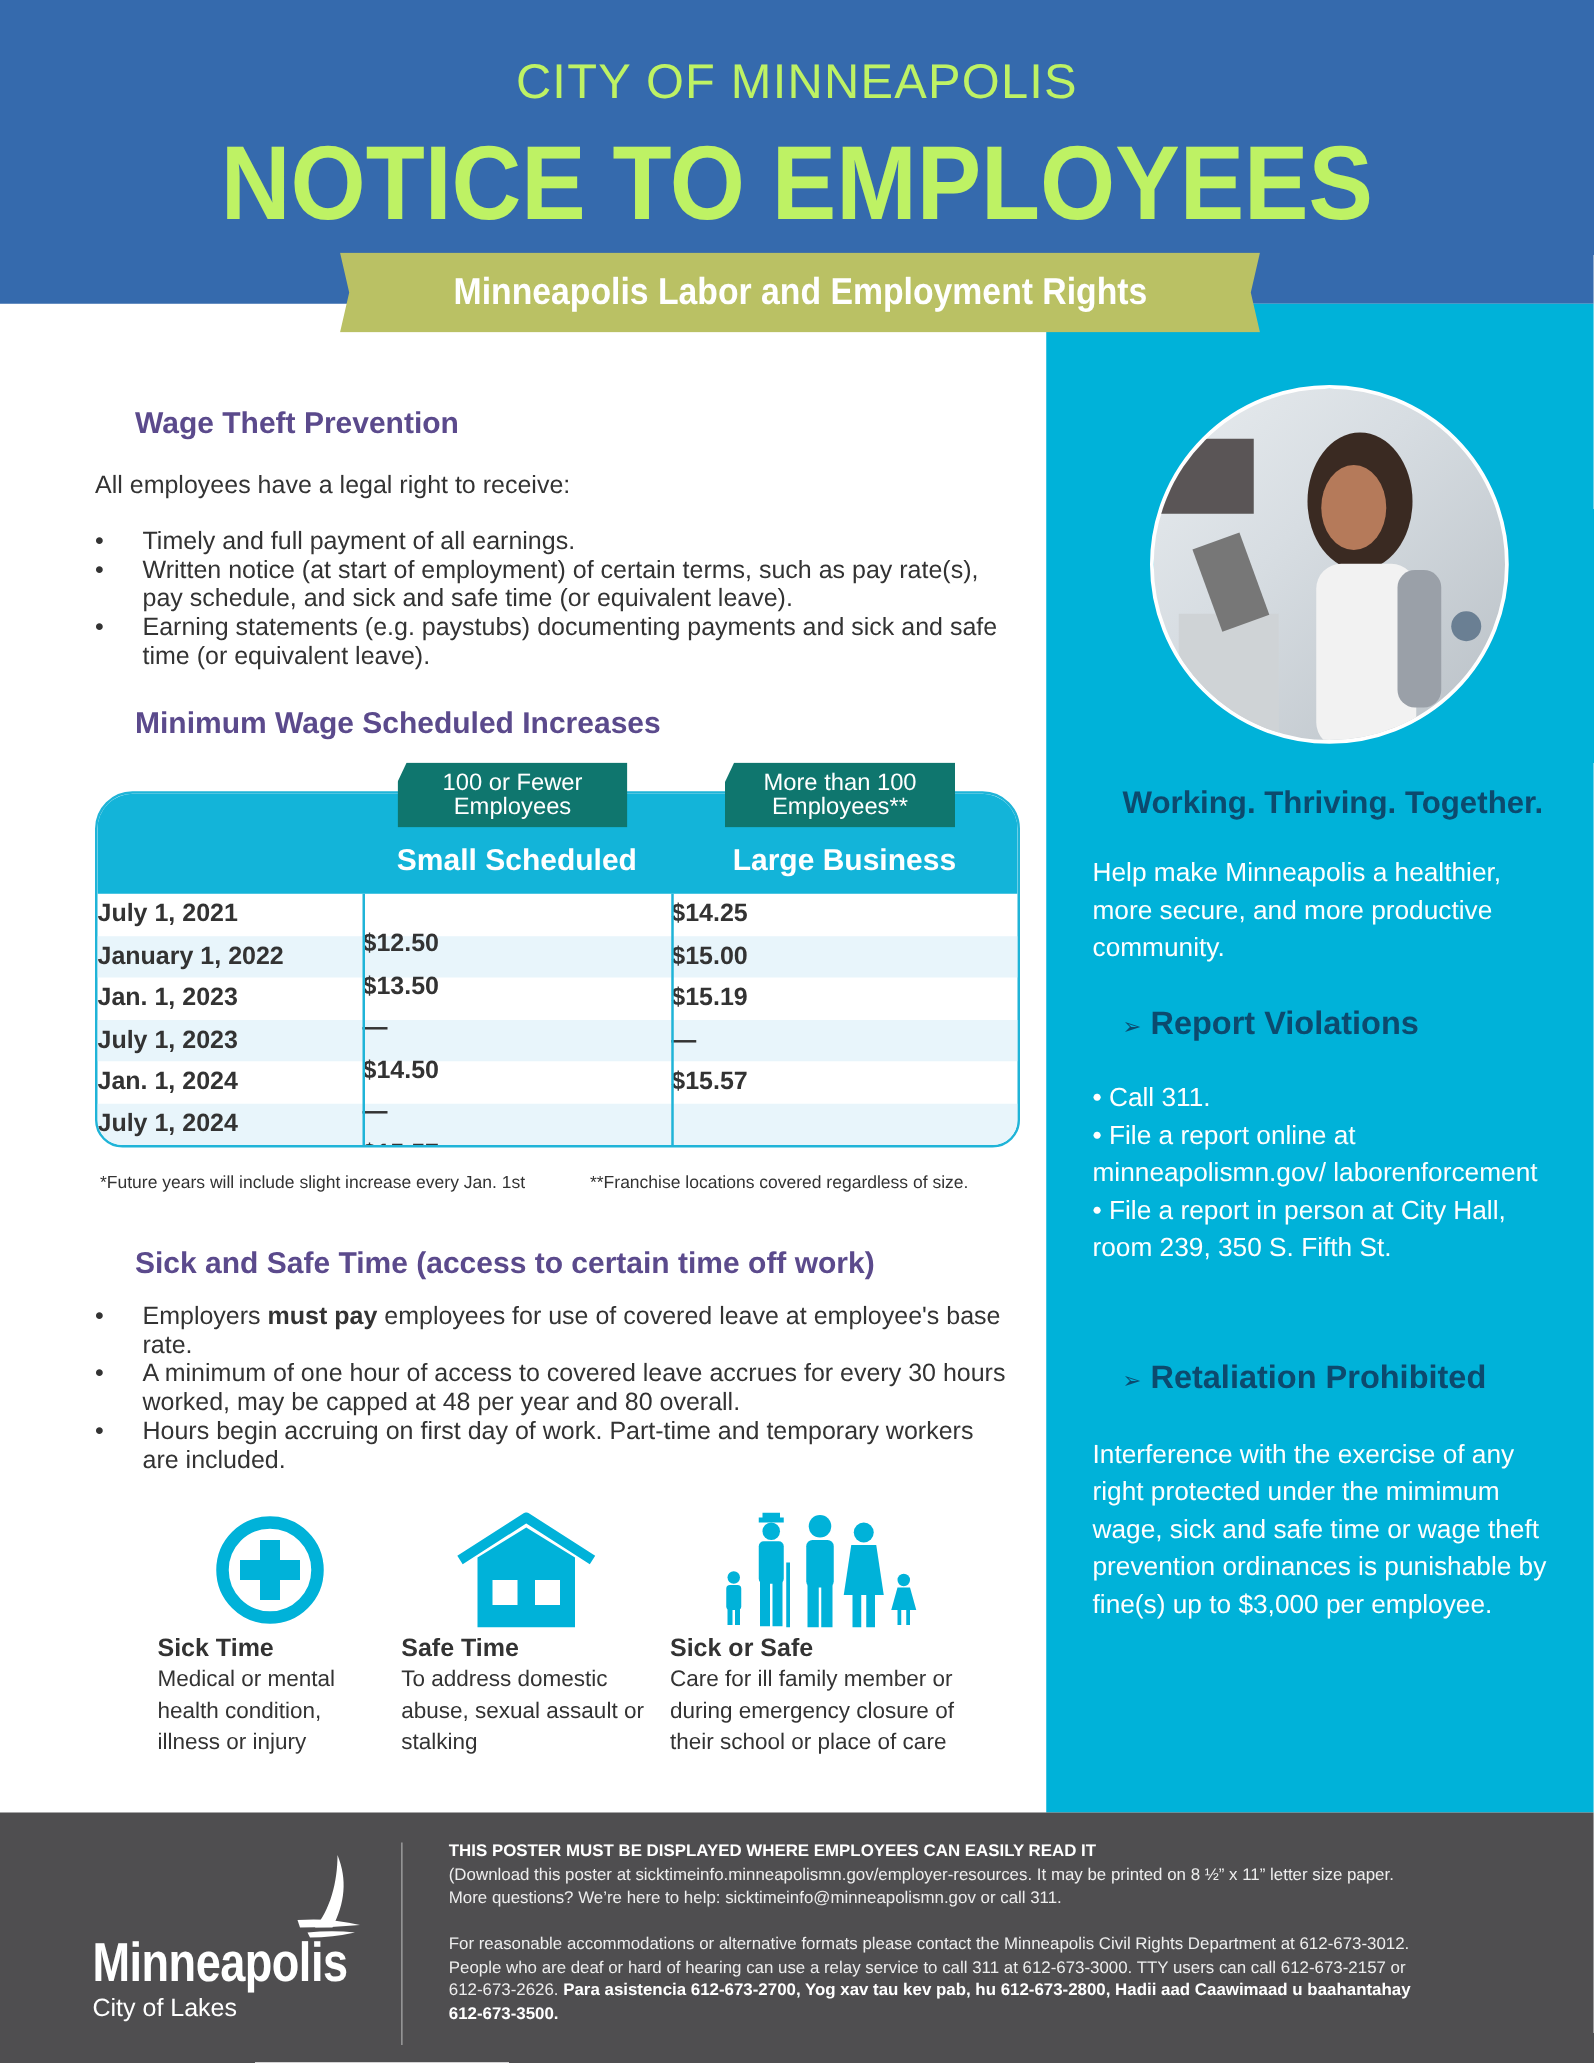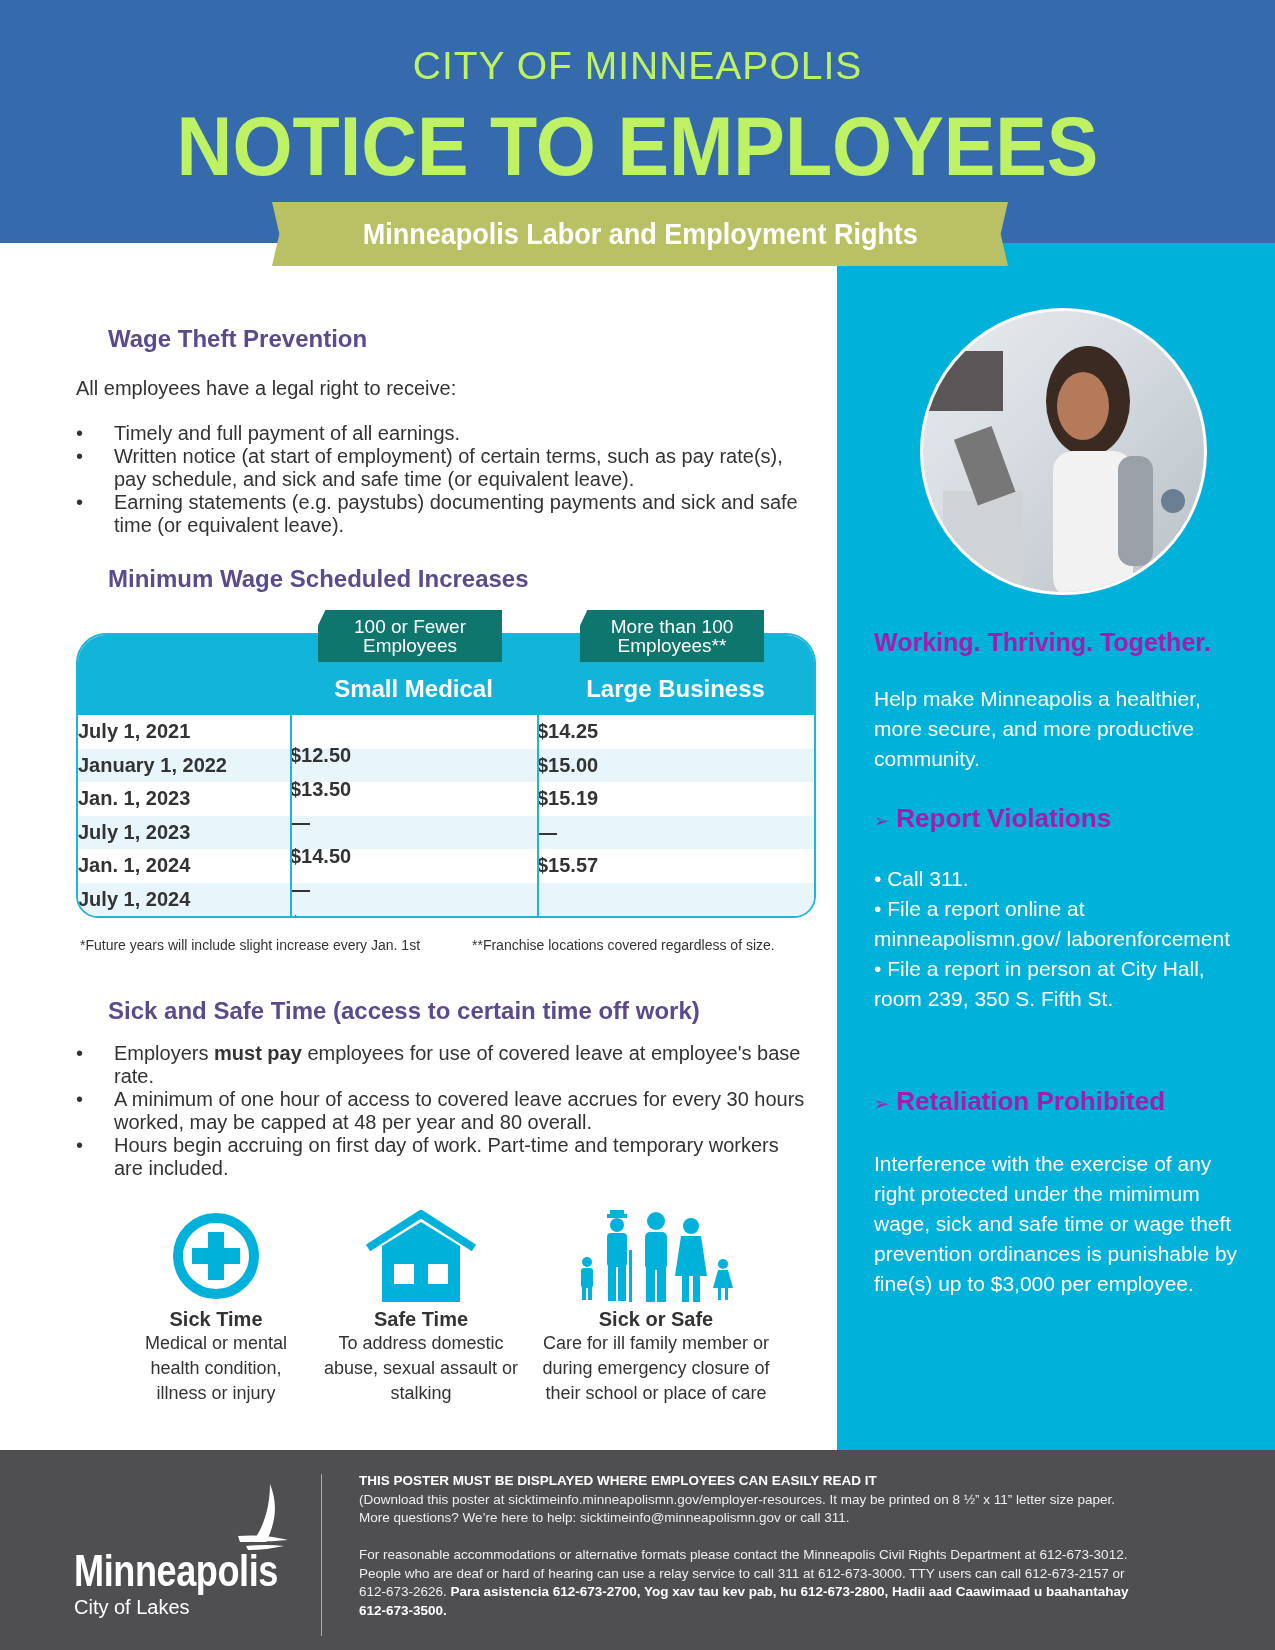--- a/index.html
+++ b/index.html
@@ -30,27 +30,27 @@
   .wage-table .cell { text-align: left; font-weight: 700; font-size: 20px; color: #333; }
   .wage-table .c0 { width: 212px; }
   .wage-table .c1 { width: 247px; margin-top: 48px; }
   .wage-table .c2 { width: 277px; }
   .vline { position: absolute; top: 80px; bottom: 0; width: 1.5px; background: #1fb4d8; }
 
   .tag { position: absolute; top: 610px; height: 52px; background: #0f766e; color: #fff; font-size: 19px; line-height: 19px; text-align: center; padding-top: 7px; clip-path: polygon(4% 0, 100% 0, 100% 100%, 0 100%, 0 30%); }
 
   .footnote { position: absolute; top: 937px; font-size: 14px; color: #333; }
 
-  .icon-col { position: absolute; top: 1210px; text-align: center; }
+  .icon-col { position: absolute; top: 1210px; }
   .icon-col .t { font-weight: 700; font-size: 20px; color: #333; margin-top: 6px; }
   .icon-col .d { font-size: 18px; line-height: 25px; color: #333; }
 
   .photo { position: absolute; left: 920px; top: 308px; width: 287px; height: 287px; border-radius: 50%; border: 3px solid #fff; overflow: hidden; background: linear-gradient(135deg, #e8ecef 0%, #d7dde2 40%, #b9c0c6 100%); }
 
-  .rp-title { position: absolute; left: 874px; font-weight: 700; color: #a21caf; }
+  .rp-title { position: absolute; left: 898px; font-weight: 700; color: #0c4a6e; }
   .rp-text { position: absolute; left: 874px; width: 380px; font-size: 21px; line-height: 30px; color: #fff; }
 
   .footer { position: absolute; left: 0; top: 1450px; width: 1275px; height: 200px; background: #4f4e50; color: #fff; }
   .footer .divider { position: absolute; left: 321px; top: 24px; width: 1px; height: 162px; background: #aaa; }
   .footer .logo-name { position: absolute; left: 74px; top: 96px; font-size: 44px; font-weight: 700; transform: scaleX(0.82); transform-origin: left; letter-spacing: -0.5px; }
   .footer .logo-sub { position: absolute; left: 74px; top: 146px; font-size: 20px; }
   .footer .ft { position: absolute; left: 359px; width: 770px; font-size: 13.5px; line-height: 18.5px; color: #eee; }
   .footer .ft b { color: #fff; }
 </style>
 </head>
@@ -72,21 +72,21 @@
 <ul class="bullets" style="top:422px;">
   <li>Timely and full payment of all earnings.</li>
   <li>Written notice (at start of employment) of certain terms, such as pay rate(s), pay schedule, and sick and safe time (or equivalent leave).</li>
   <li>Earning statements (e.g. paystubs) documenting payments and sick and safe time (or equivalent leave).</li>
 </ul>
 
 <div class="section-title" style="top:565px;">Minimum Wage Scheduled Increases</div>
 
 <div class="wage-table">
   <div class="thead">
-    <div class="col" style="left:212px; width:247px;">Small Medical</div>
+    <div class="col" style="left:212px; width:247px;">Small Scheduled</div>
     <div class="col" style="left:459px; width:277px;">Large Business</div>
   </div>
   <div class="rows">
     <div class="row">
       <div class="cell c0">July 1, 2021</div>
       <div class="cell c1">$12.50</div>
       <div class="cell c2">$14.25</div>
     </div>
     <div class="row">
       <div class="cell c0">January 1, 2022</div>

